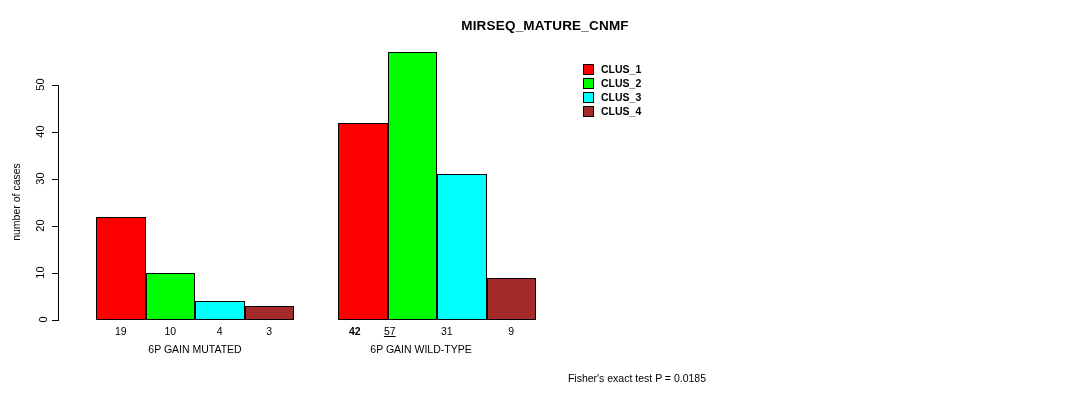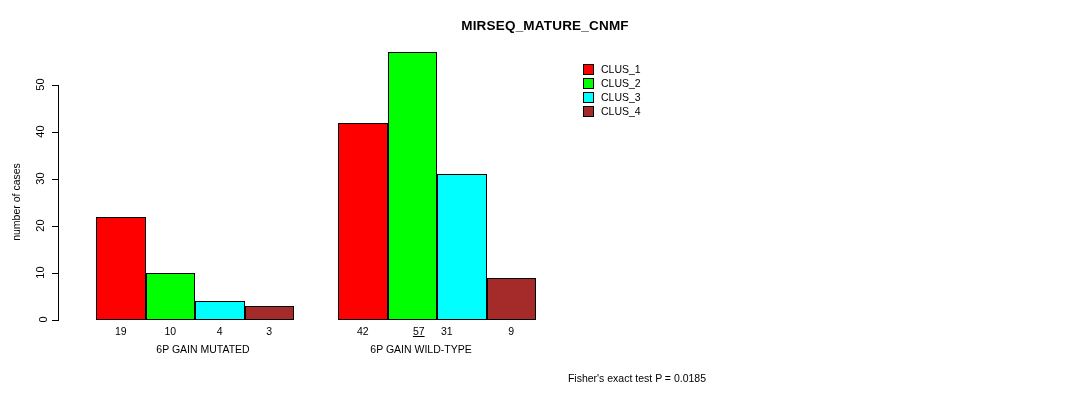--- a/index.html
+++ b/index.html
@@ -113,20 +113,21 @@
     position: absolute;
     left: 583px;
     top: 62px;
     width: 120px;
   }
   .legend-row {
     position: relative;
     height: 14px;
     display: flex;
     align-items: center;
+    font-weight: bold;
   }
   .legend-swatch {
     width: 11px;
     height: 11px;
     box-sizing: border-box;
     border: 1px solid #000000;
     flex: 0 0 auto;
   }
   .legend-label {
     font-size: 10.5px;
@@ -180,27 +181,27 @@
       <div class="bar" style="left: 338px; width: 49.5px; top: 122.6px; height: 197.4px; background: rgb(255, 0, 0);"></div>
       <div class="bar" style="left: 387.5px; width: 49.5px; top: 52.1px; height: 267.9px; background: rgb(0, 255, 0);"></div>
       <div class="bar" style="left: 437px; width: 49.5px; top: 174.3px; height: 145.7px; background: rgb(0, 255, 255);"></div>
       <div class="bar" style="left: 486.5px; width: 49.5px; top: 277.7px; height: 42.3px; background: rgb(165, 42, 42);"></div>
     </div>
   <div id="bar-value-layer">
       <div class="bar-value" style="left: 96px; width: 49.5px;">19</div>
       <div class="bar-value" style="left: 145.5px; width: 49.5px;">10</div>
       <div class="bar-value" style="left: 195px; width: 49.5px;">4</div>
       <div class="bar-value" style="left: 244.5px; width: 49.5px;">3</div>
-      <div class="bar-value" style="left: 338px; width: 49.5px;">42</div>
-      <div class="bar-value" style="left: 394px; width: 49.5px; text-decoration: underline;">57</div>
+      <div class="bar-value" style="left: 330px; width: 49.5px; font-weight: bold;">42</div>
+      <div class="bar-value" style="left: 365px; width: 49.5px; text-decoration: underline;">57</div>
       <div class="bar-value" style="left: 422px; width: 49.5px;">31</div>
       <div class="bar-value" style="left: 486.5px; width: 49.5px;">9</div>
     </div>
   <div id="group-label-layer">
-      <div class="group-label" style="left: 104px; width: 198px;">6P GAIN MUTATED</div>
+      <div class="group-label" style="left: 96px; width: 198px;">6P GAIN MUTATED</div>
       <div class="group-label" style="left: 322px; width: 198px;">6P GAIN WILD-TYPE</div>
     </div>
 
   <div id="legend">
       <div class="legend-row">
         <div class="legend-swatch" style="background: rgb(255, 0, 0);"></div>
         <div class="legend-label">CLUS_1</div>
       </div>
       <div class="legend-row">
         <div class="legend-swatch" style="background: rgb(0, 255, 0);"></div>

